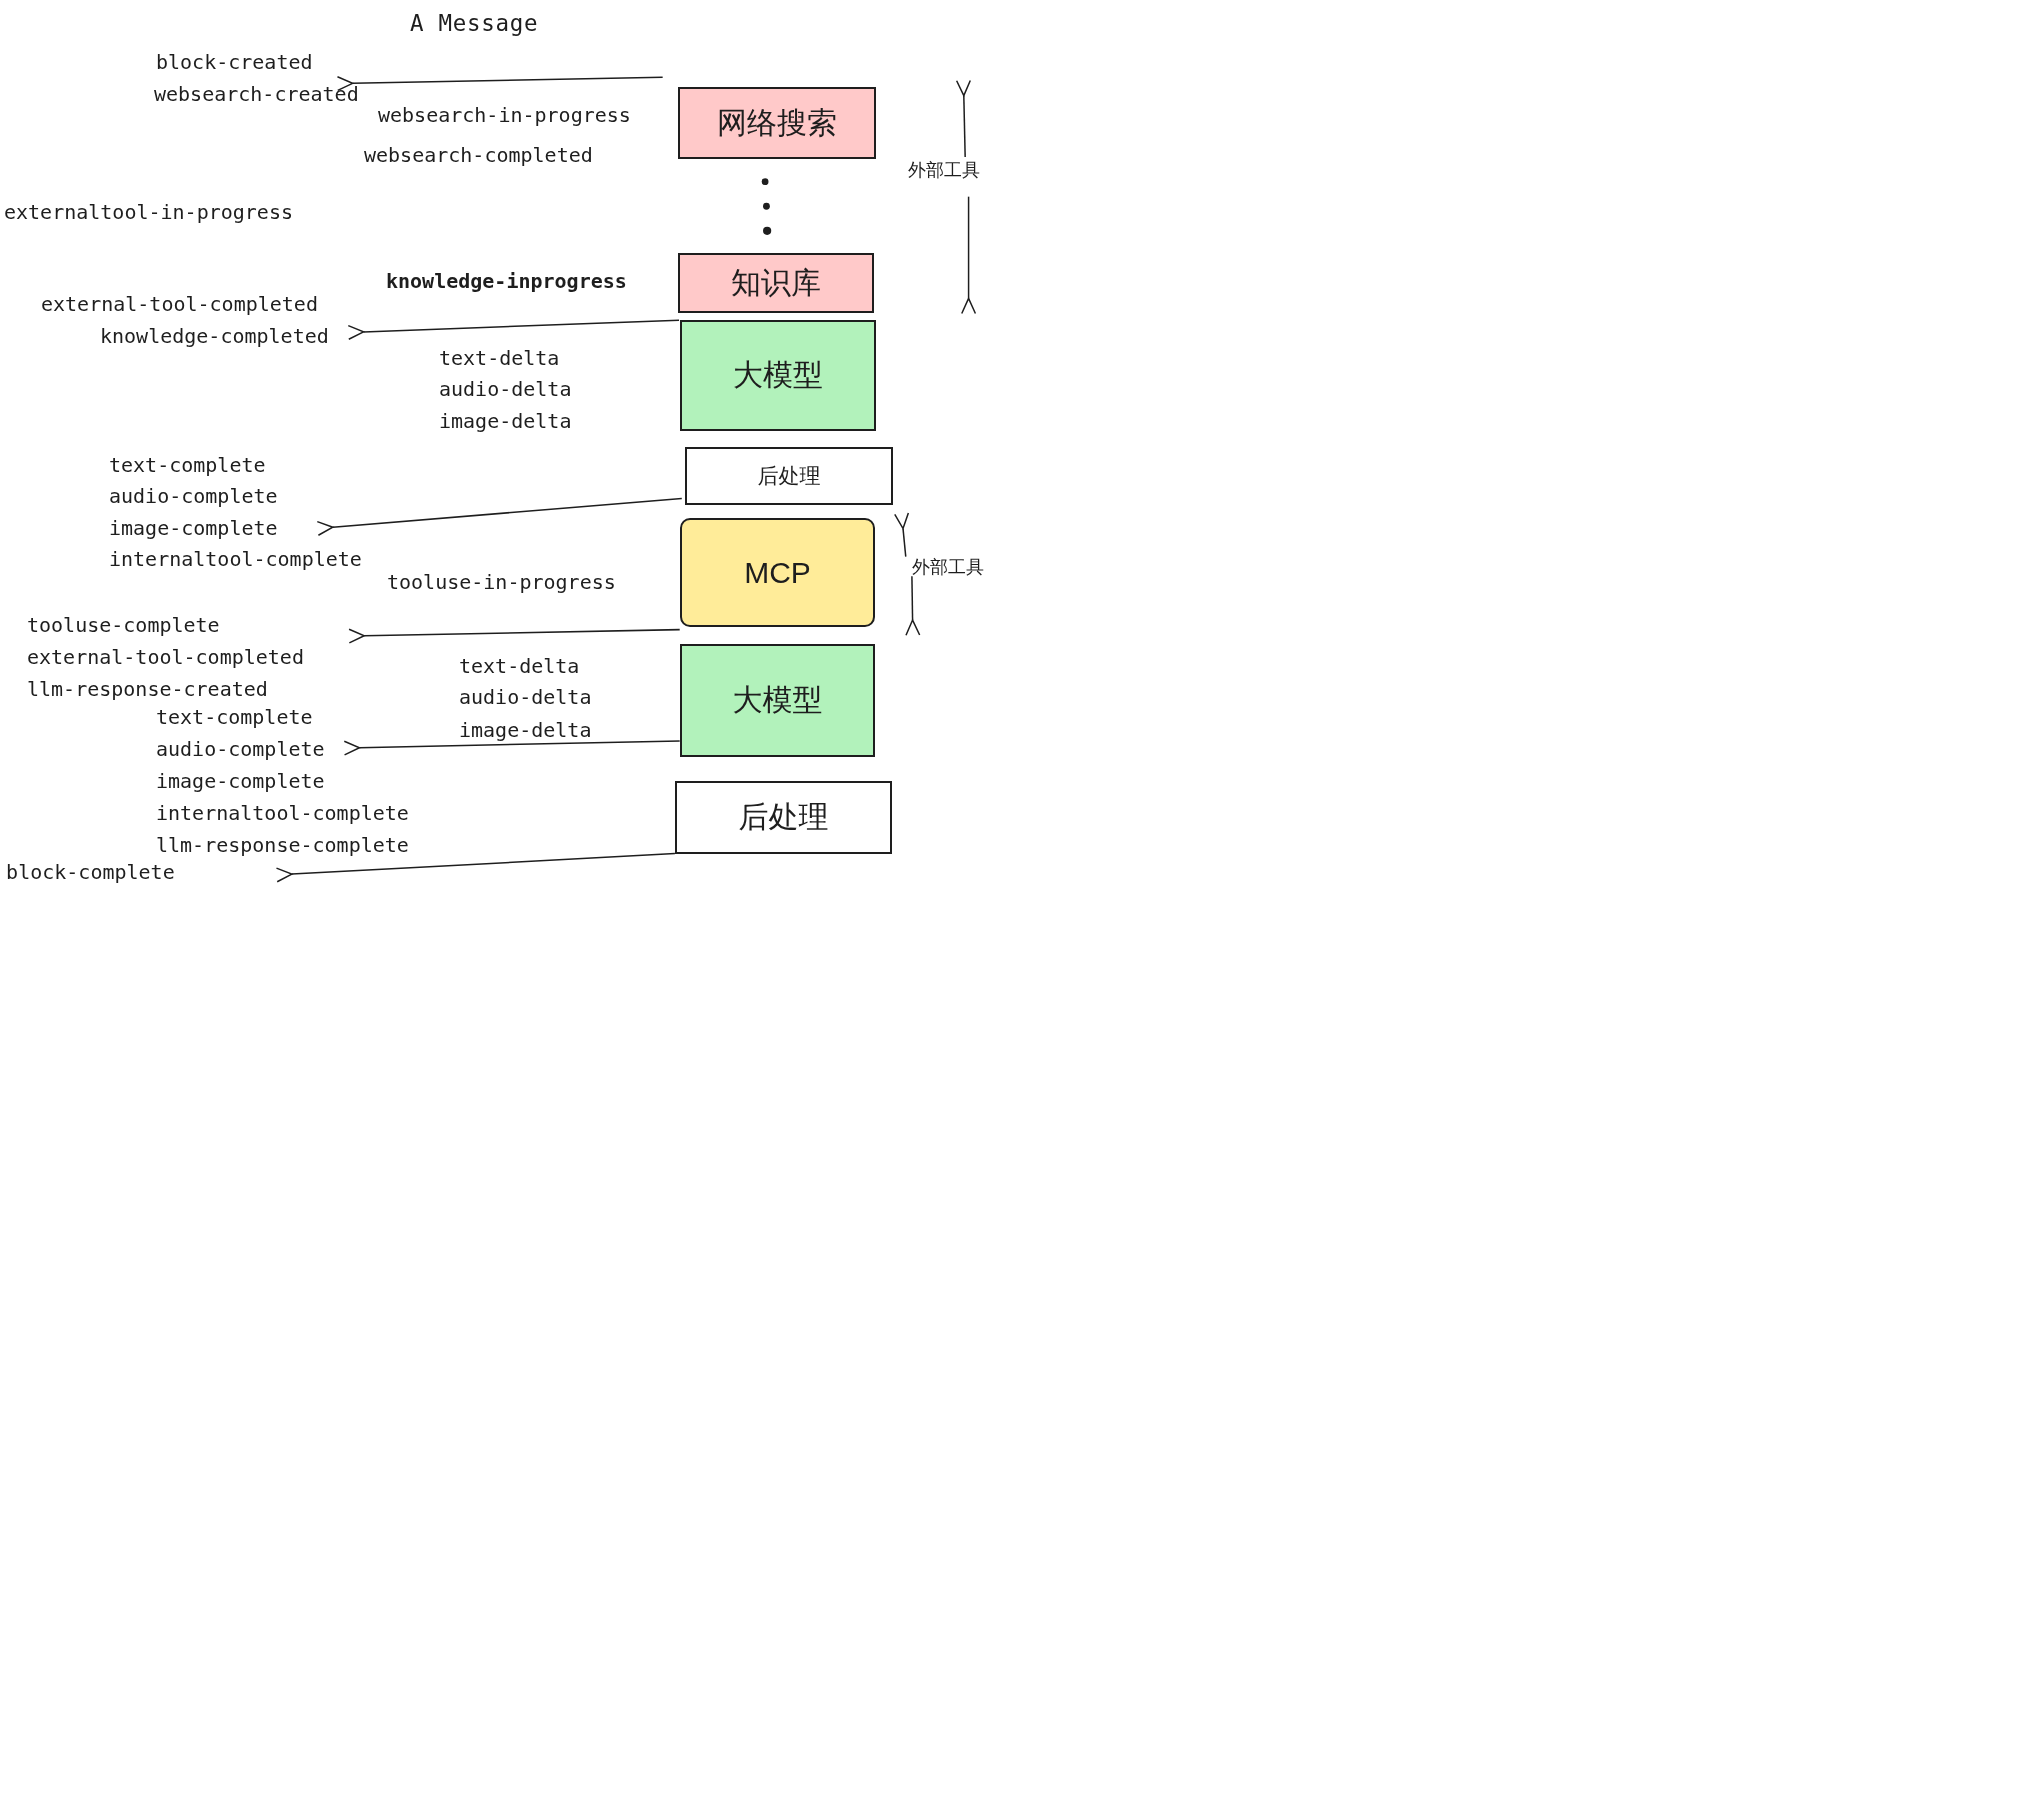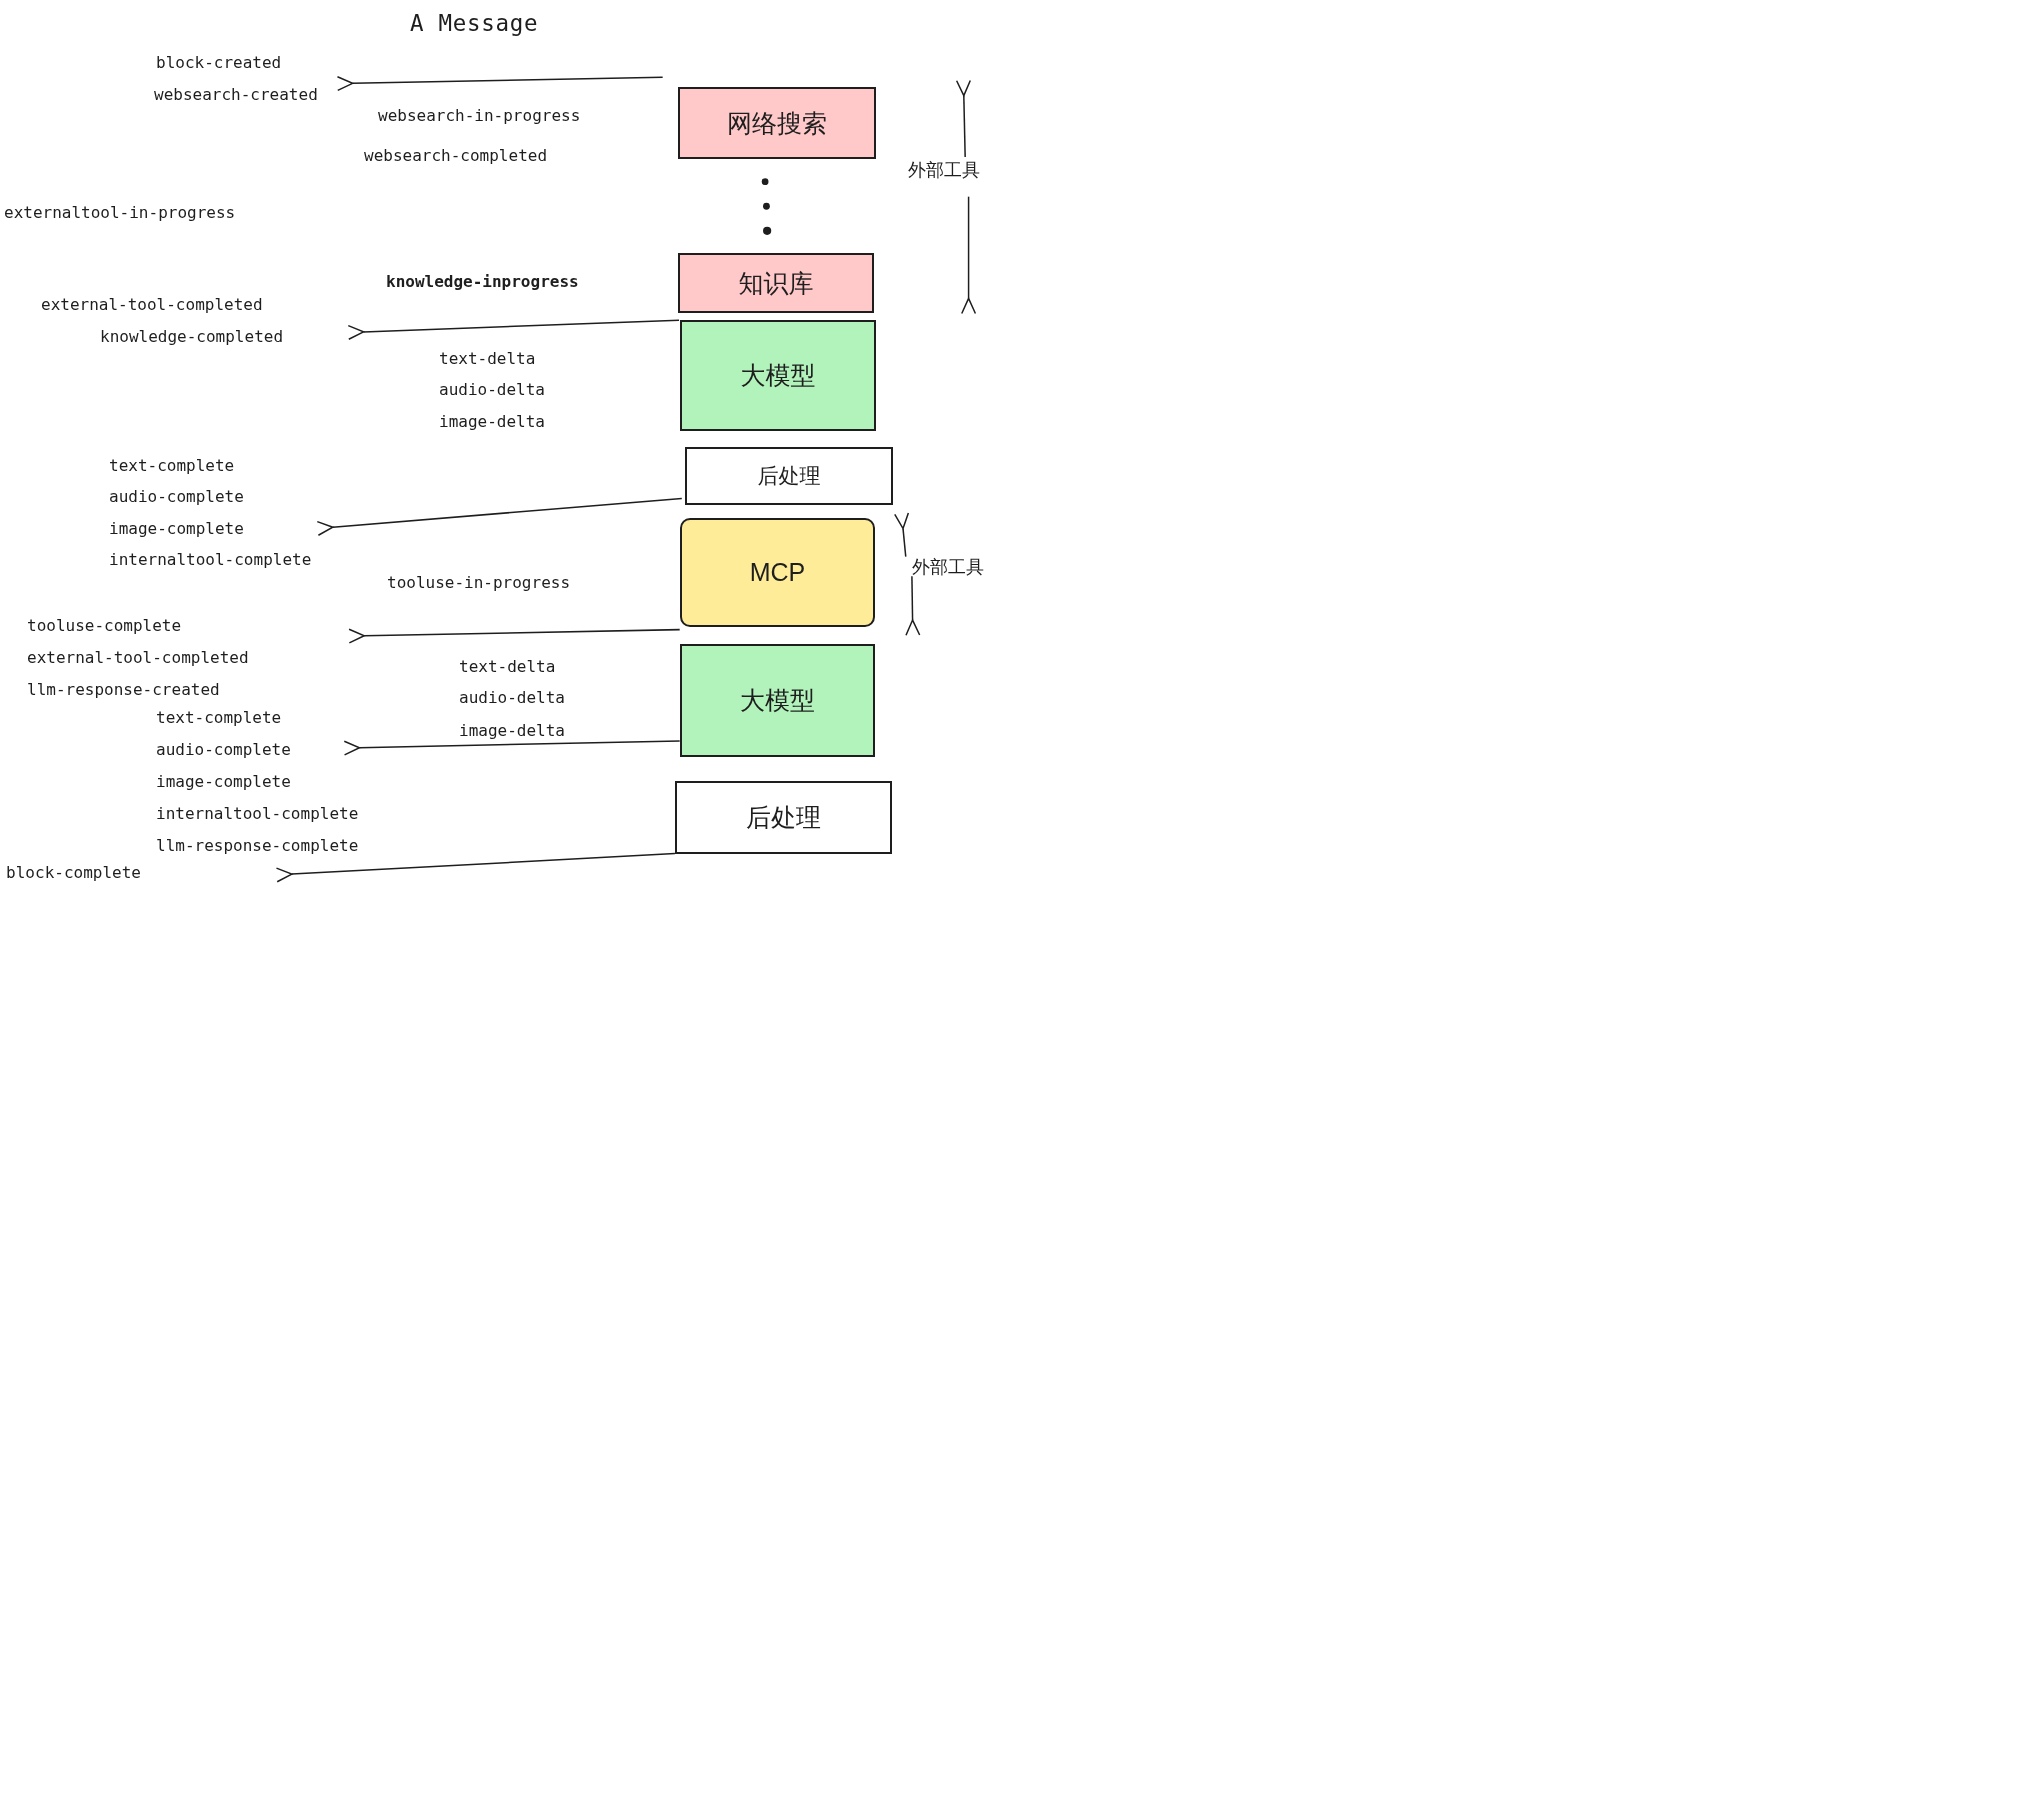--- a/index.html
+++ b/index.html
@@ -13,38 +13,38 @@
   #canvas{
     position:relative;
     width:1018px;height:898px;
     background:#ffffff;
     font-family:"DejaVu Sans Mono", monospace;
     color:var(--stroke);
     overflow:hidden;
   }
   .lbl{
     position:absolute;
-    font-size:16px;
+    font-size:20px;
     line-height:23px;
     white-space:nowrap;
     color:var(--stroke);
     font-family:"DejaVu Sans Mono", monospace;
   }
   .title{
     position:absolute;
     left:410px;top:10.2px;width:273px;
     font-size:22.5px;
     letter-spacing:0.7px;
     font-family:"DejaVu Sans Mono", monospace;
   }
   .node{
     position:absolute;
     border:2px solid var(--stroke);
     display:flex;align-items:center;justify-content:center;
-    font-size:25px;
+    font-size:30px;
     font-family:"DejaVu Sans", "Liberation Sans", sans-serif;
     box-sizing:border-box;
   }
   .node.mono{font-family:Liberation Sans, sans-serif;border-radius:10px;}
   .n-websearch{left:678px;top:87px;width:198px;height:72px;background:var(--pink);}
   .n-knowledge{left:678px;top:253px;width:196px;height:60px;background:var(--pink);}
   .n-llm1{left:680px;top:320px;width:196px;height:111px;background:var(--green);}
   .n-post1{left:685px;top:447px;width:208px;height:58px;background:var(--white);font-size:21px;}
   .n-mcp{left:680px;top:518px;width:195px;height:109px;background:var(--yellow);}
   .n-llm2{left:680px;top:644px;width:195px;height:113px;background:var(--green);}

